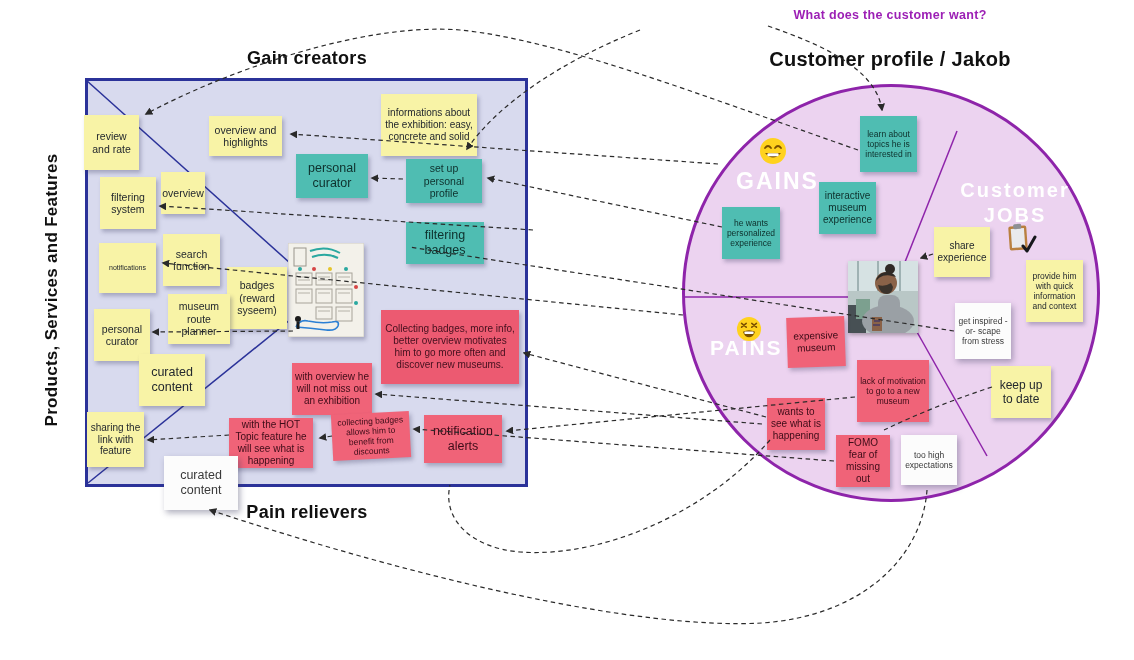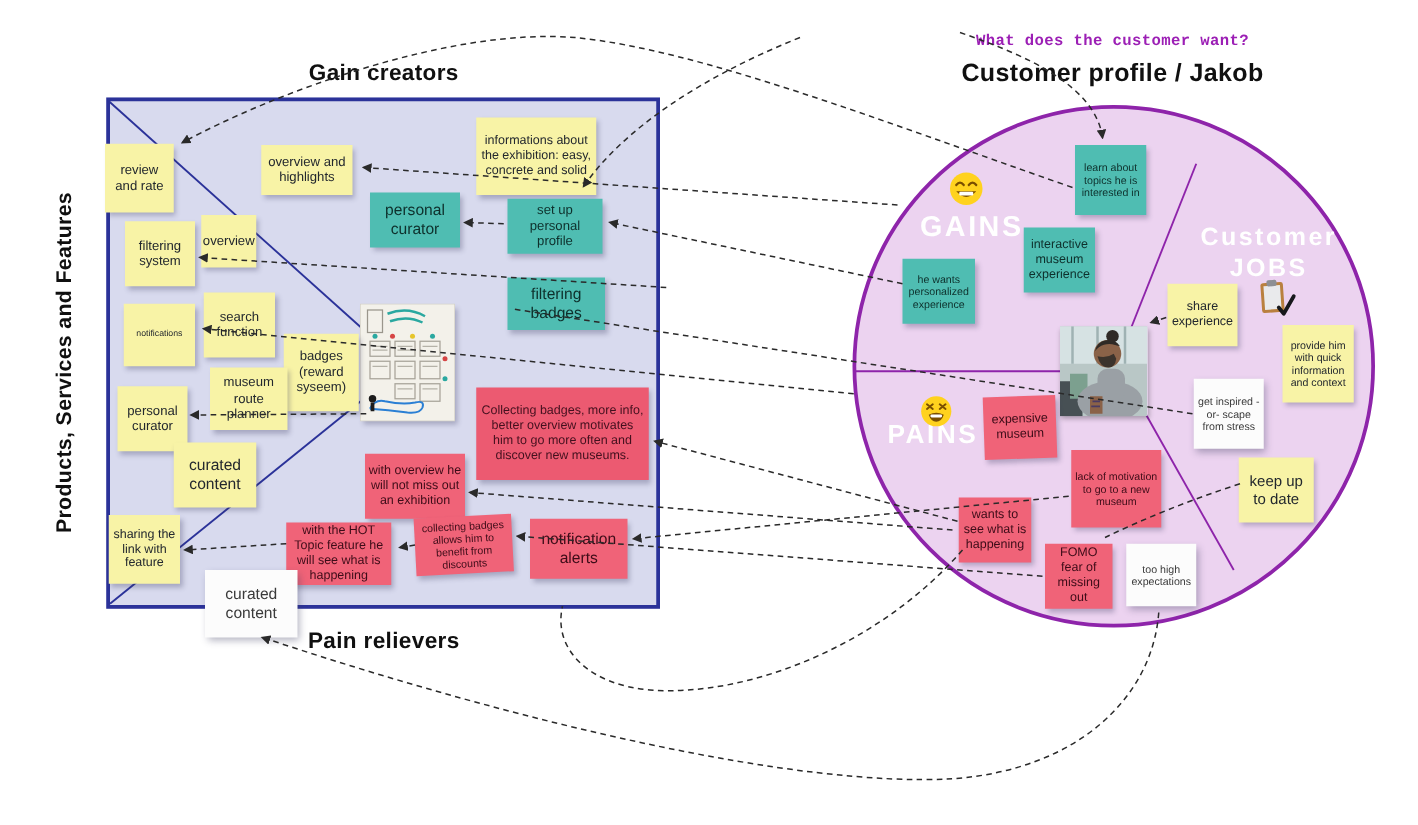--- a/index.html
+++ b/index.html
@@ -9,21 +9,21 @@
   #gain-panel{position:absolute;left:85px;top:78px;width:443px;height:409px;
     background:#d8daee;border:3px solid #2b3299;box-sizing:border-box;}
   #profile-circle{position:absolute;left:682px;top:84px;width:418px;height:418px;border-radius:50%;
     background:#ecd3f0;border:3px solid #8e24aa;box-sizing:border-box;}
   svg.layer{position:absolute;left:0;top:0;pointer-events:none;}
   
   .h{position:absolute;font-weight:800;color:#101010;letter-spacing:.3px;}
   #t-gain{left:207px;top:48px;width:200px;text-align:center;font-size:18px;}
   #t-pain{left:207px;top:502px;width:200px;text-align:center;font-size:18px;}
   #t-profile{left:740px;top:48px;width:300px;text-align:center;font-size:20px;}
-  #t-question{left:740px;top:26px;width:300px;text-align:center;font-size:12.5px;color:#9c1fb5;font-family:Liberation Mono, monospace;}
+  #t-question{left:740px;top:8px;width:300px;text-align:center;font-size:12.5px;color:#9c1fb5;}
   #t-side{left:52px;top:290px;transform:translate(-50%,-50%) rotate(-90deg);white-space:nowrap;font-size:17px;}
   .sec-label{position:absolute;color:#fff;font-weight:800;letter-spacing:2px;}
   #l-gains{left:736px;top:168px;font-size:23px;}
   #l-pains{left:710px;top:336px;font-size:21px;}
   #l-jobs{left:960px;top:178px;width:110px;text-align:center;font-size:20px;line-height:1.25;}
   
   .note{position:absolute;display:flex;align-items:center;justify-content:center;text-align:center;
     padding:3px;box-sizing:border-box;line-height:1.18;color:#23282e;
     box-shadow:2px 3px 4px rgba(60,60,95,.32);}
   .yellow{background:#f8f3a6;}

